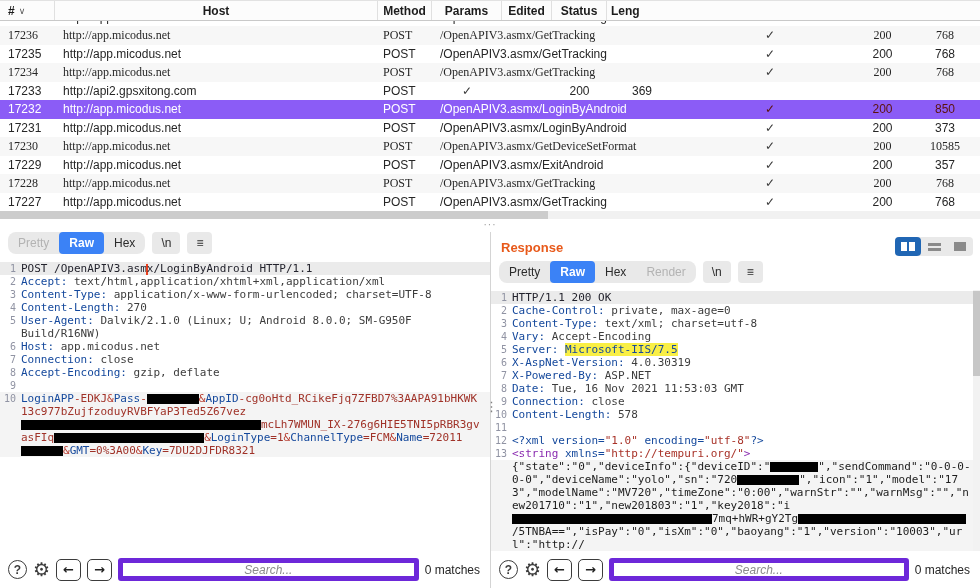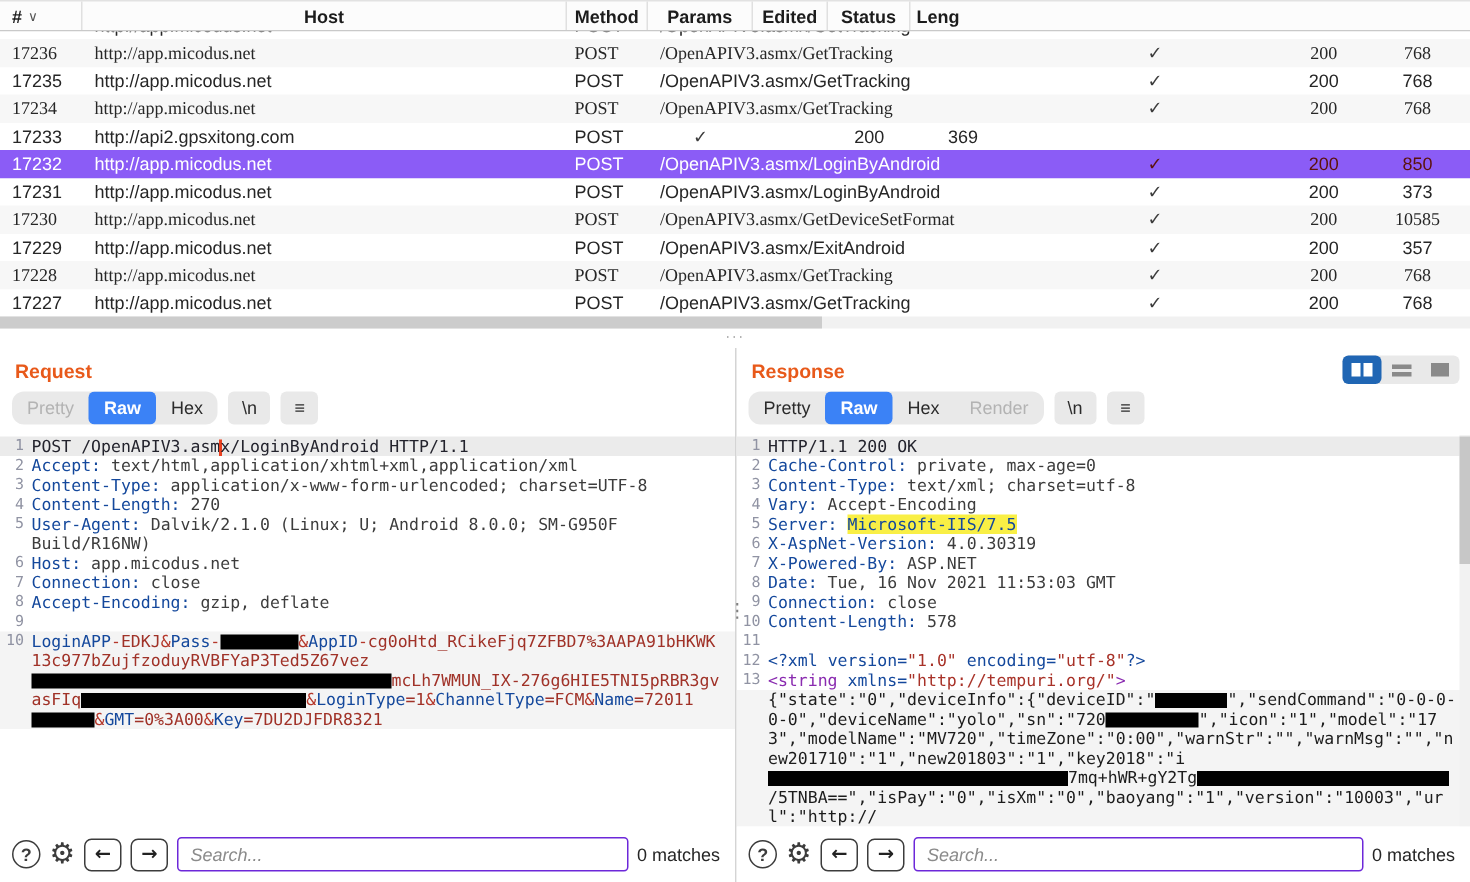--- a/index.html
+++ b/index.html
@@ -87,22 +87,22 @@
   .vhandle { position:absolute; left:485px; top:168px; color:#808080; font-size:13px; line-height:13px; z-index:5; }
 
   
   .searchbar { flex:none; height:37px; display:flex; align-items:center; gap:6px; padding:0 10px 0 8px; background:#fff; }
   .icon-help { width:19px; height:19px; border:1.7px solid #3c3c3c; border-radius:50%; color:#3c3c3c;
                font-size:12px; font-weight:700; display:flex; align-items:center; justify-content:center; flex:none; cursor:pointer; }
   .icon-gear { font-size:19px; color:#3c3c3c; line-height:19px; flex:none; cursor:pointer; }
   .nav-btn { width:25px; height:22px; border:1.7px solid #3c3c3c; border-radius:5px; background:#fff;
              font-size:13px; font-weight:700; color:#222; display:flex; align-items:center; justify-content:center;
              flex:none; cursor:pointer; font-family:"DejaVu Sans",sans-serif; }
-  .search-input { flex:1; height:23px; border:1px solid #6d28d9; border-radius:3px; padding:4px 8px;
-                  font-size:12px; font-style:italic; color:#777; font-family:"Liberation Sans",sans-serif; }
+  .search-input { flex:1; height:23px; border:5px solid #6d28d9; border-radius:3px; padding:4px 8px;
+                  font-size:12px; font-style:italic; color:#777; font-family:"Liberation Sans",sans-serif;text-align:center; }
   .search-input::placeholder { color:#8b8b8b; font-style:italic; }
   .matches { font-size:12px; color:#262626; flex:none; }
 </style>
 </head>
 <body>
 
 <div id="app">
 
   <div id="history">
     <div class="thead" id="table-header">
@@ -246,21 +246,20 @@
       <div class="thumb"></div>
     </div>
   </div>
 
   <div id="hdivider">···</div>
 
   <div id="panels">
     <span class="vhandle">⋮</span>
 
     <div class="panel" id="req-panel">
-      <div class="ptitle">Request</div>
       <div class="tabsrow" id="req-tabs">
           <div class="tab-group">
             <button class="tab disabled">Pretty</button>
             <button class="tab selected">Raw</button>
             <button class="tab">Hex</button>
           </div>
           <button class="tab solo">\n</button>
           <button class="tab solo">≡</button>
         </div>
       <div class="editor" id="req-editor">

